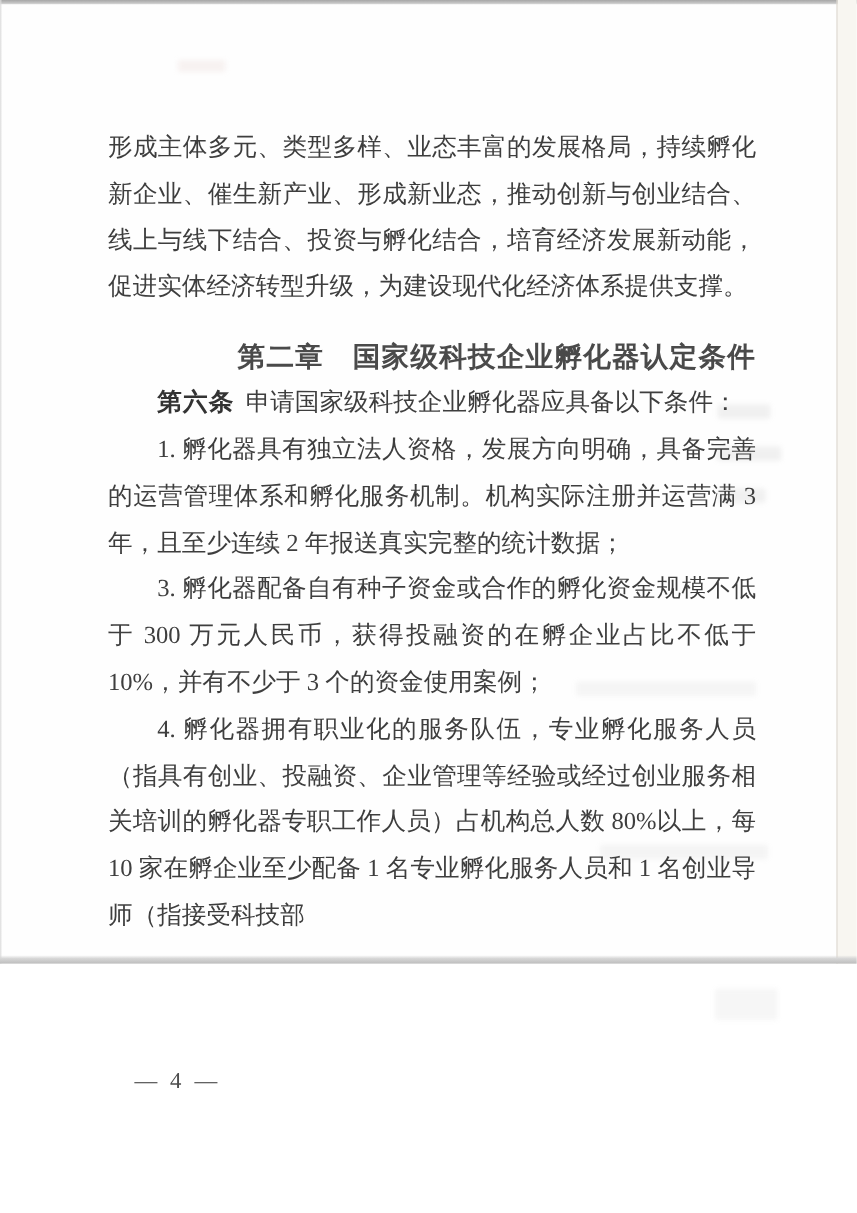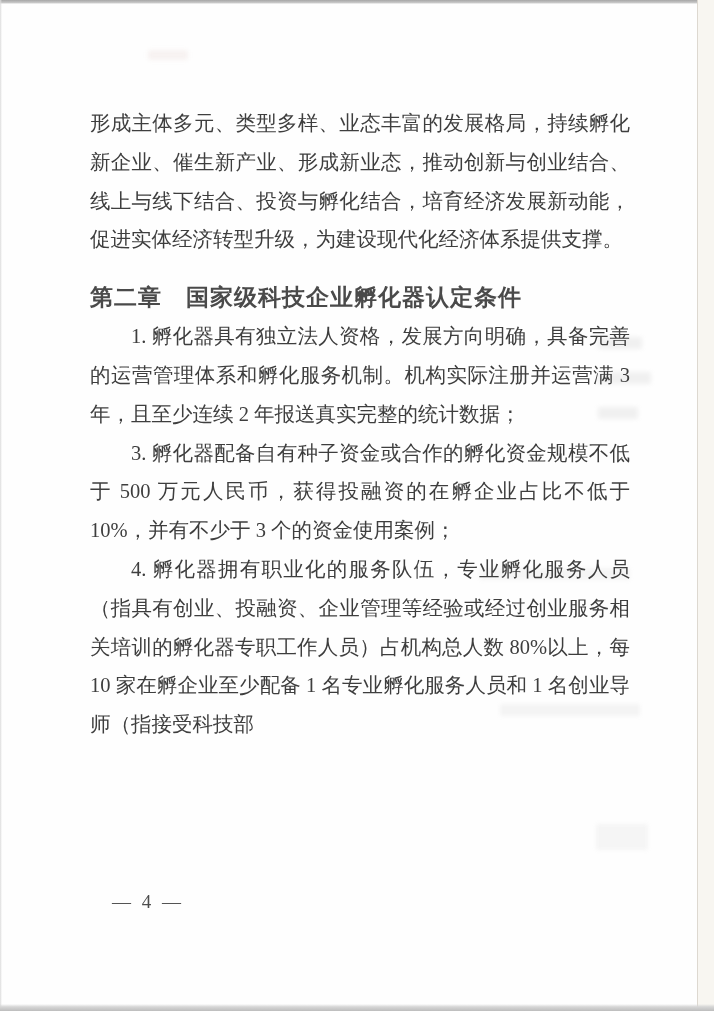--- a/index.html
+++ b/index.html
@@ -6,21 +6,21 @@
     margin: 0;
     padding: 0;
     width: 714px;
     height: 1011px;
     background: #ffffff;
     overflow: hidden;
   }
   .scan {
     position: relative;
     width: 714px;
-    height: 1011px;
+    height: 803px;
     background: #fefefe;
   }
   
   .edge-top {
     position: absolute; top: 0; left: 0; right: 0; height: 4px;
     background: linear-gradient(to bottom, #a6a6a6, #c9c9c9 70%, transparent);
   }
   .edge-bottom {
     position: absolute; bottom: 0; left: 0; right: 0; height: 7px;
     background: linear-gradient(to top, #bdbdbd, #d6d6d6 60%, transparent);
@@ -56,21 +56,21 @@
     color: #333;
     margin-right: 0.45em;
     letter-spacing: 1px;
   }
   .chapter {
     margin: 18px 0 0 0;
     font-family: "Liberation Sans", "DejaVu Sans", sans-serif;
     font-size: 23px;
     font-weight: bold;
     color: #4a4a4a;
-    text-align: left;
+    text-align: right;
     line-height: 40px;
     letter-spacing: 1px;
     text-indent: 0;
   }
   .pagenum {
     position: absolute;
     left: 112px;
     top: 891px;
     font-family: "Liberation Serif", "DejaVu Serif", serif;
     font-size: 19px;
@@ -115,25 +115,28 @@
 
   <div class="content">
 
     <p class="para">
       <span>形成主体多元、类型多样、业态丰富的发展格局，持续孵化新企业、催生新产业、形成新业态，推动创新与创业结合、线上与线下结合、投资与孵化结合，培育经济发展新动能，促进实体经济转型升级，为建设现代化经济体系提供支撑。</span>
     </p>
 
 
     <h2 class="chapter">第二章　国家级科技企业孵化器认定条件</h2>
 
+    <p class="para indent">
+      <span class="lead">第六条</span><span>申请国家级科技企业孵化器应具备以下条件：</span>
+    </p>
 
     <p class="para indent">1. 孵化器具有独立法人资格，发展方向明确，具备完善的运营管理体系和孵化服务机制。机构实际注册并运营满 3 年，且至少连续 2 年报送真实完整的统计数据；</p>
 
 
-    <p class="para indent">3. 孵化器配备自有种子资金或合作的孵化资金规模不低于 500 万元人民币，获得投融资的在孵企业占比不低于 10%，并有不少于 3 个的资金使用案例；</p>
+    <p class="para indent">3. 孵化器配备自有种子资金或合作的孵化资金规模不低于 300 万元人民币，获得投融资的在孵企业占比不低于 10%，并有不少于 3 个的资金使用案例；</p>
 
     <p class="para indent">4. 孵化器拥有职业化的服务队伍，专业孵化服务人员（指具有创业、投融资、企业管理等经验或经过创业服务相关培训的孵化器专职工作人员）占机构总人数 80%以上，每 10 家在孵企业至少配备 1 名专业孵化服务人员和 1 名创业导师（指接受科技部</p>
 
   </div>
 
   <div class="pagenum">— 4 —</div>
 
 </div>
 
 </body></html>

